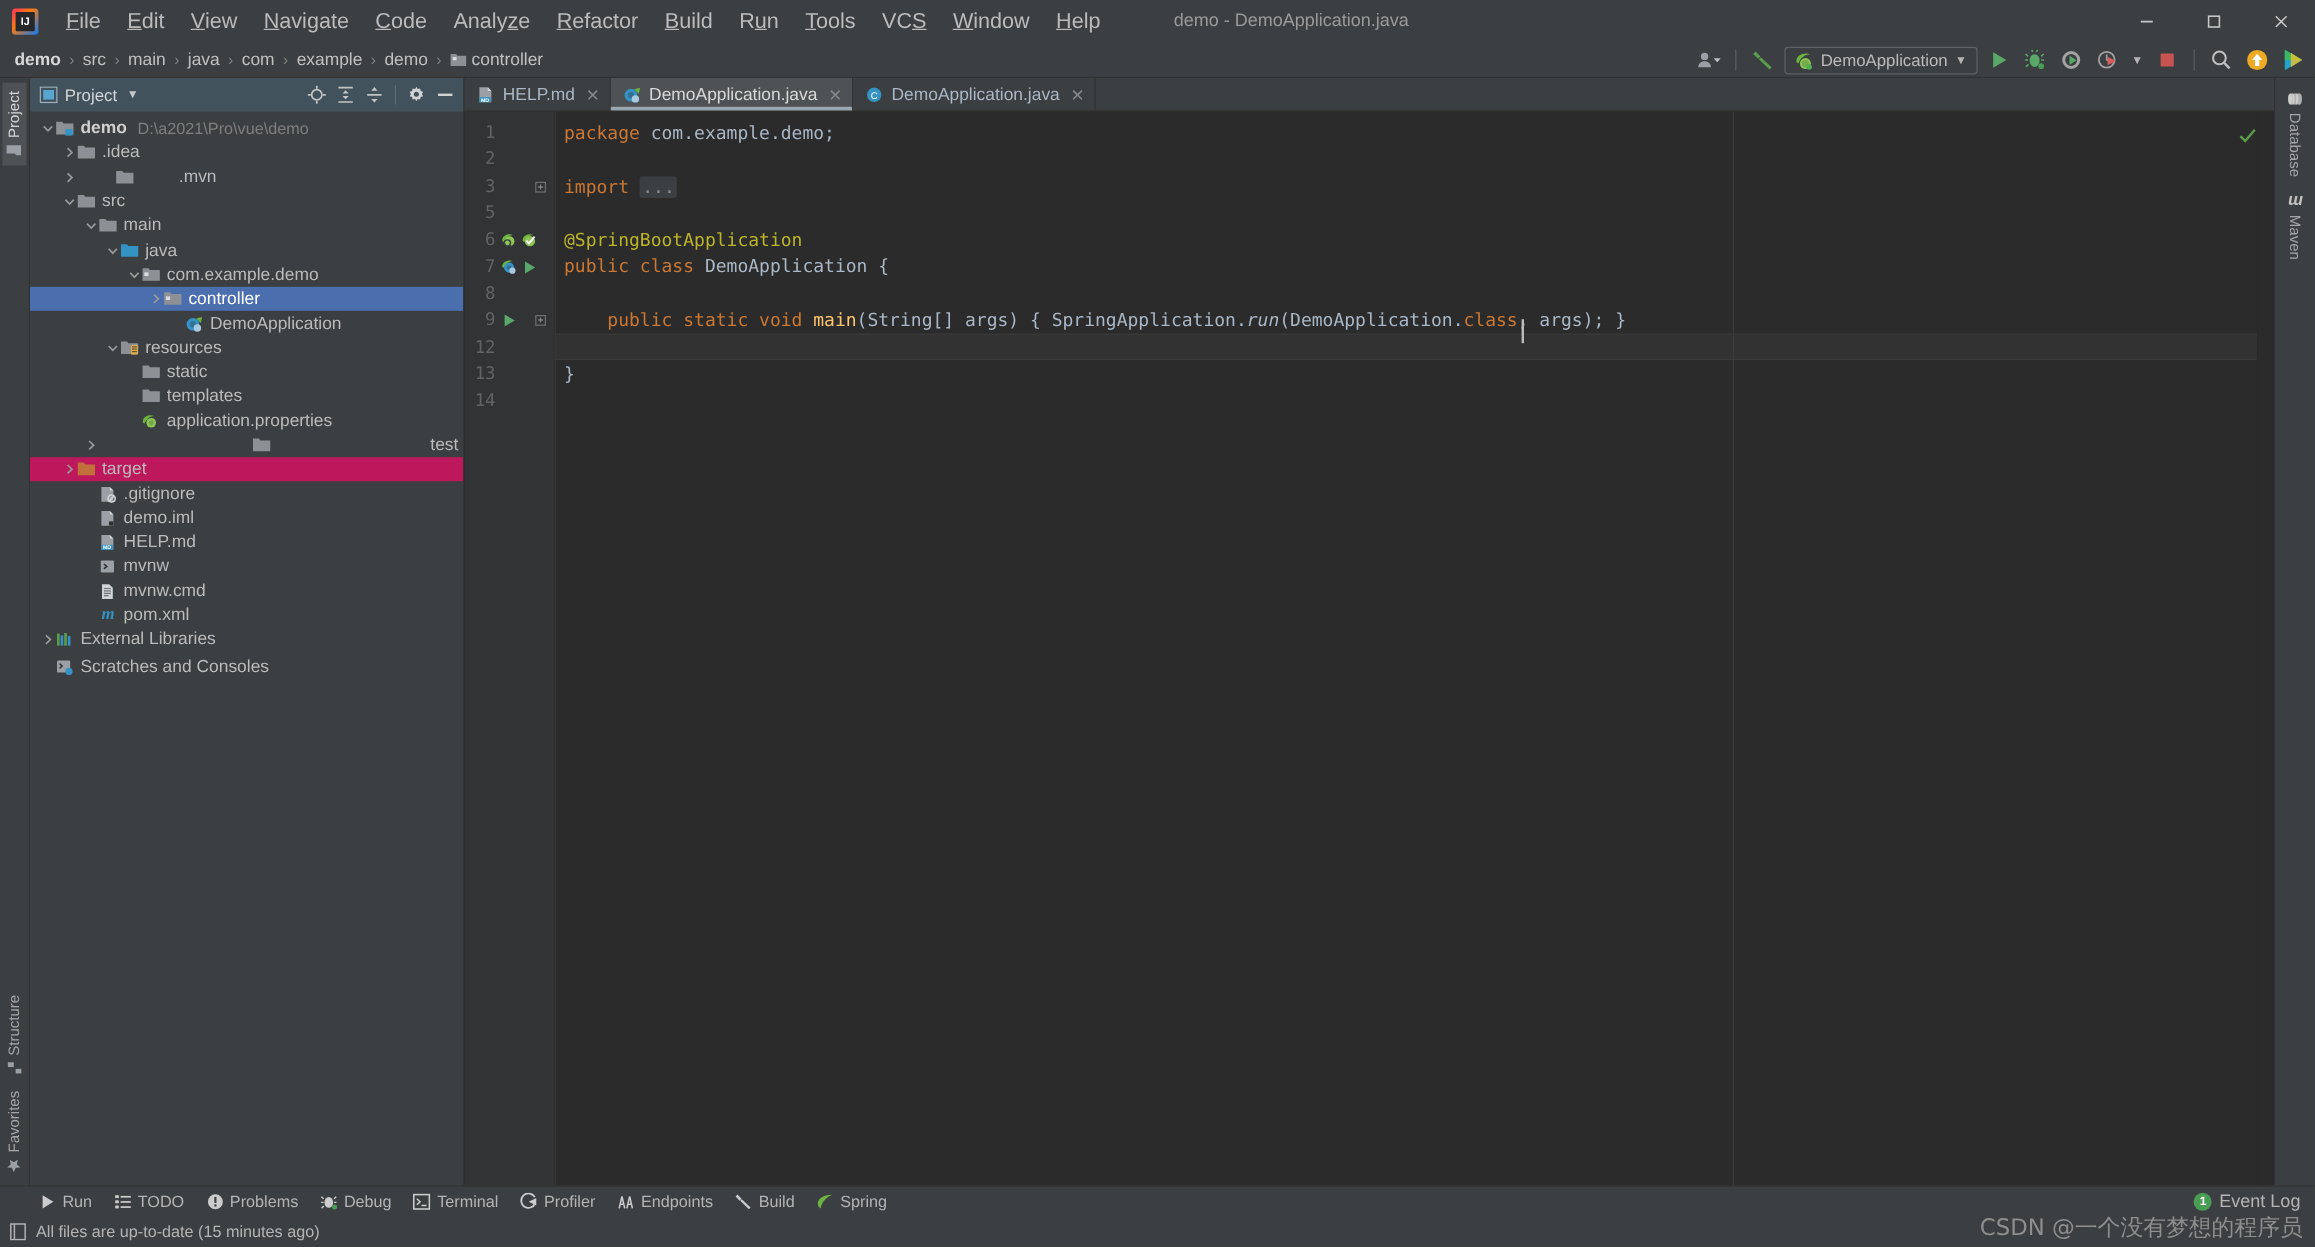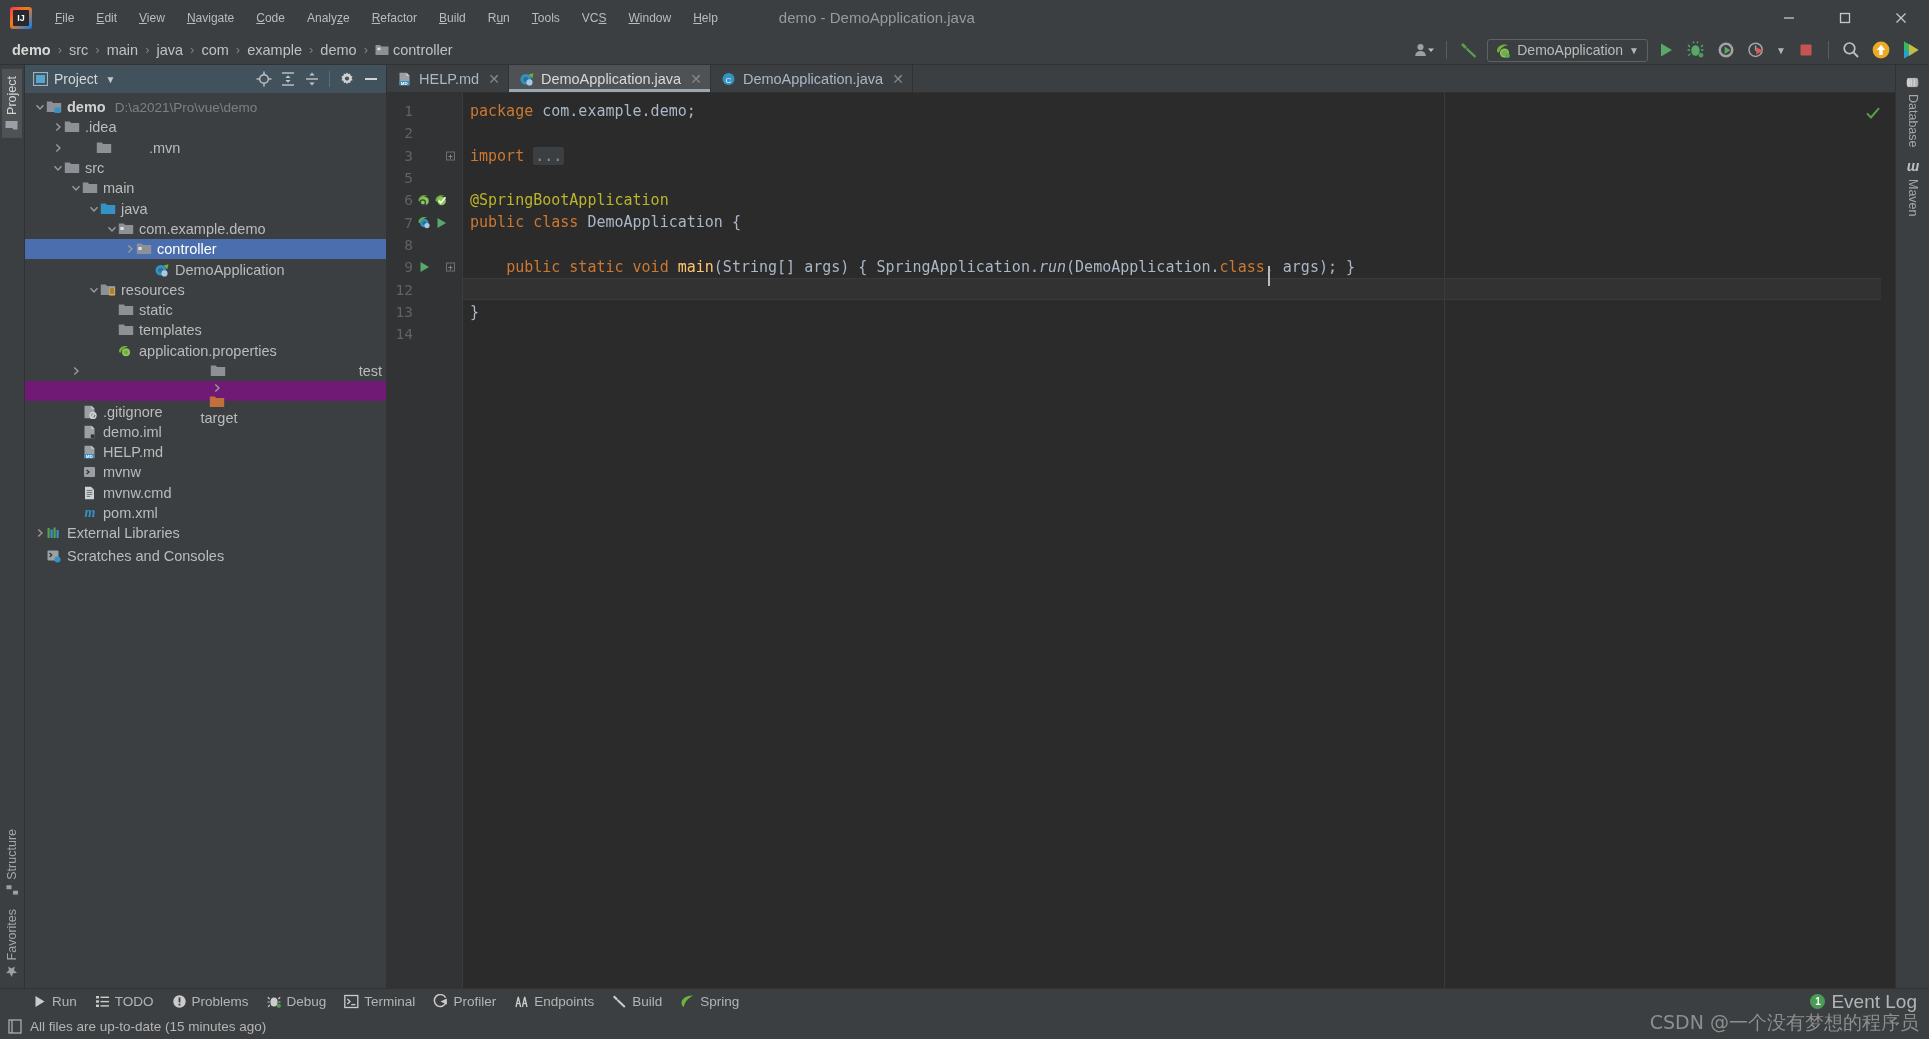--- a/index.html
+++ b/index.html
@@ -33,21 +33,21 @@
   }
   .ij-logo::after {
     content: "IJ";
     position: absolute; inset: 3px;
     background: #27282c; color: #ffffff;
     font-size: 9px; font-weight: bold;
     display: flex; align-items: center; justify-content: center;
     border-radius: 1px;
   }
   .menu-item {
-    font-size: 12px; color: #bbbbbb;
+    font-size: 18px; color: #bbbbbb;
     padding: 3px 11px; cursor: default; white-space: nowrap;
   }
   .menu-item u { text-decoration: underline; }
   .win-title {
     font-size: 15px; color: #9a9a9a; margin-left: 50px; white-space: nowrap;
   }
   .win-controls {
     position: absolute; right: 0; top: 0; height: 35px;
     display: flex; align-items: center;
   }
@@ -142,21 +142,21 @@
   .tree {
     flex: 1 1 auto; overflow: hidden; padding-top: 4px;
     font-size: 14.5px;
   }
   .trow {
     height: 20.3px; display: flex; align-items: center;
     white-space: nowrap; color: #bbbbbb;
     padding-right: 4px;
   }
   .trow.sel { background: #4b6eaf; color: #ffffff; }
-  .trow.hl { background: #701a75; flex-direction: column; }
+  .trow.hl { background: #be185d; }
   .arrow {
     width: 13px; height: 13px; flex: 0 0 13px;
     display: flex; align-items: center; justify-content: center;
     color: #9a9a9a; font-size: 9px;
   }
   .tlabel { margin-left: 5px; }
   .tlabel.bold { font-weight: bold; color: #d0d0d0; }
   .tpath { margin-left: 9px; color: #7f7f7f; font-size: 13.5px; }
   .tico { width: 16px; height: 16px; flex: 0 0 16px; display:flex; align-items:center; justify-content:center; }
 
@@ -1049,21 +1049,21 @@
           <span>
             <svg width="15" height="15" viewBox="0 0 15 15">
               <path d="M13.3 1.6 C7 1.4 1.5 4.4 1.5 9.2 c0 1.6 1 3 2.4 3.8 C4.6 8 8.2 4.2 13.3 1.6 Z" fill="#6db33f"></path>
             </svg>
           </span>
           <span>Spring</span>
         </div>
       </div>
     <div class="twb-right">
       <span class="badge">1</span>
-      <span style="font-size:19px;color:#b4b4b4;">Event Log</span>
+      <span style="font-size:15px;color:#b4b4b4;">Event Log</span>
     </div>
   </div>
 
   <div class="statusbar">
     <span style="margin-right:8px;">
       <svg width="14" height="15" viewBox="0 0 14 15">
           <rect x="1" y="1" width="12" height="13" fill="none" stroke="#b4b4b4" stroke-width="1.2"></rect>
           <line x1="4" y1="1" x2="4" y2="14" stroke="#b4b4b4" stroke-width="1.2"></line>
         </svg>
     </span>

